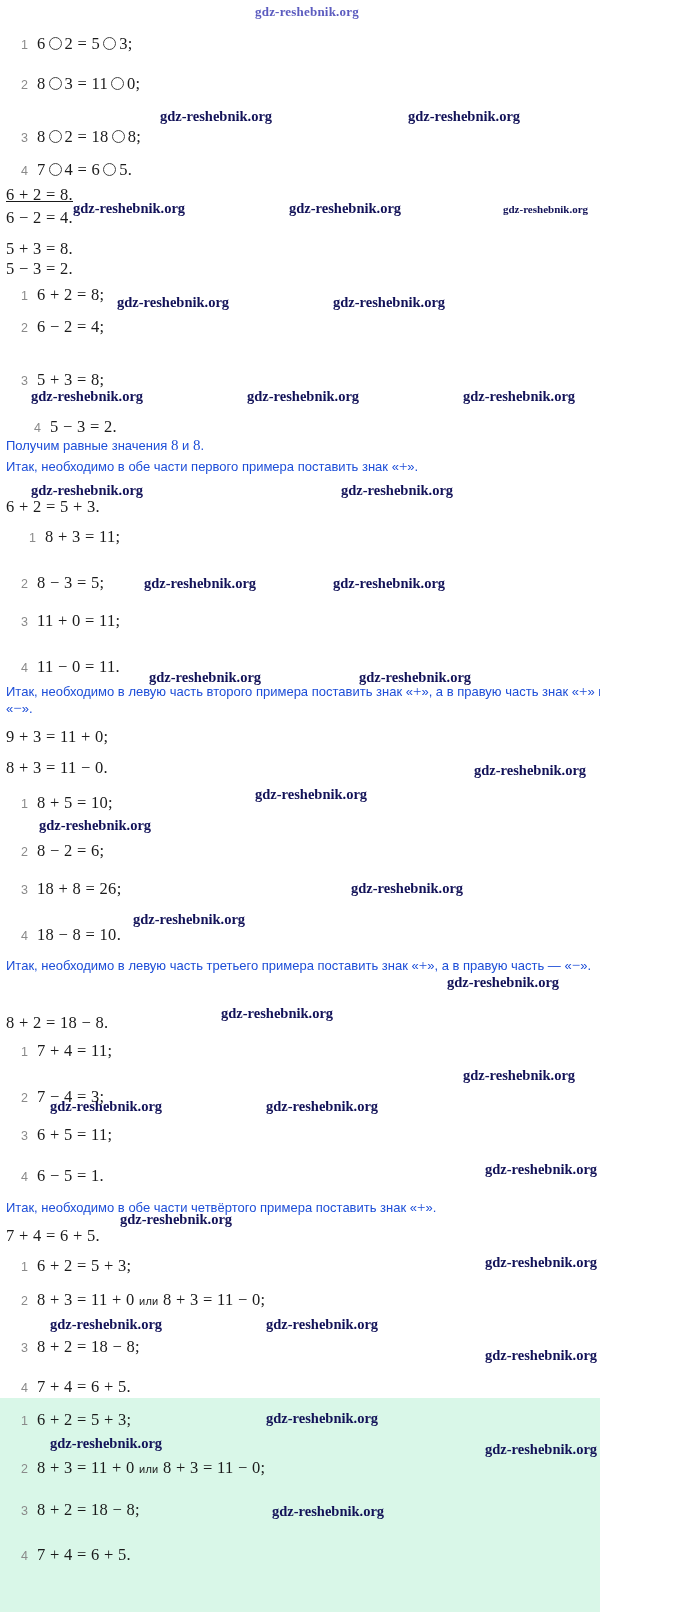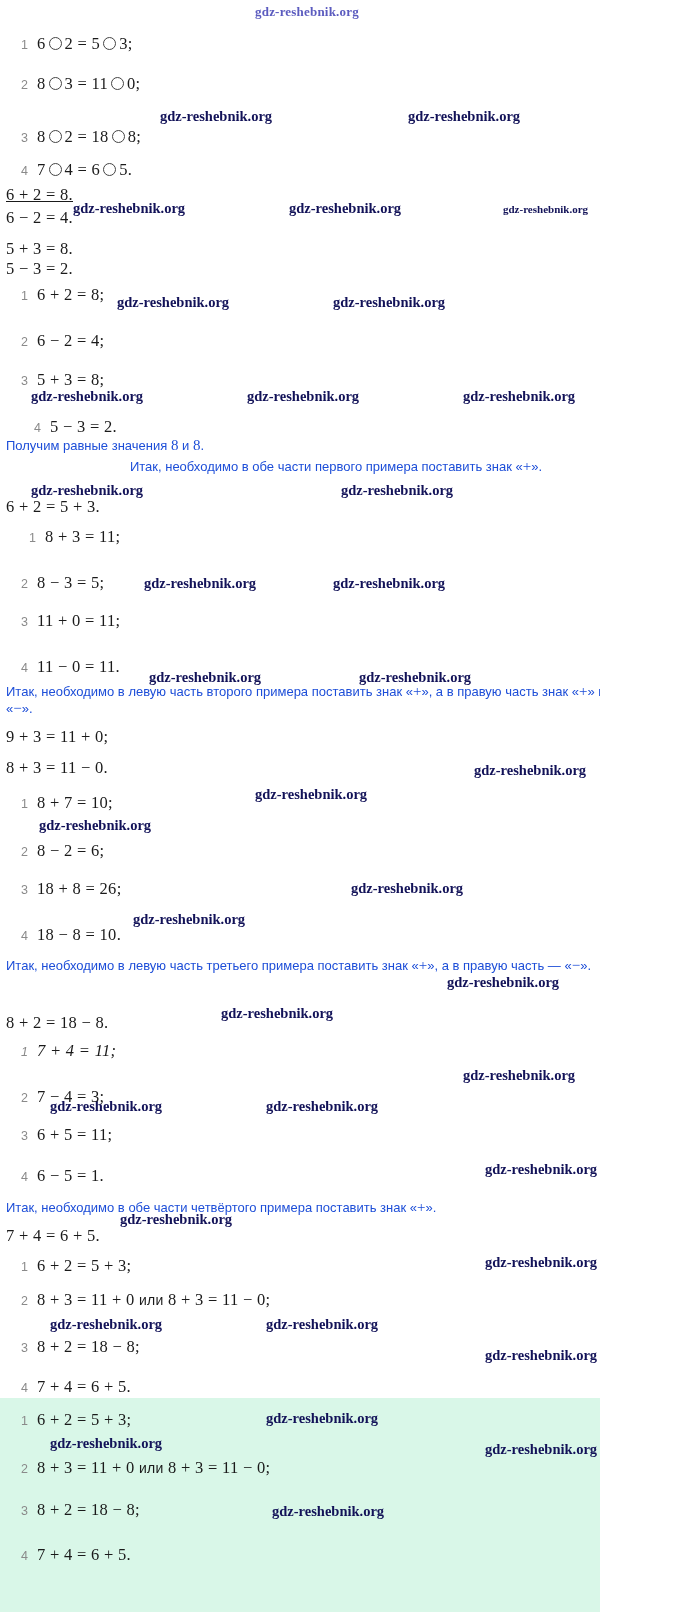--- a/index.html
+++ b/index.html
@@ -59,21 +59,21 @@
     vertical-align: baseline;
   }
   .expr {
     display: inline-block;
     margin-left: 9px;
     font-size: 16.5px;
     font-family: "Liberation Serif", serif;
     letter-spacing: .3px;
   }
   .expr .word {
-    font-size: 14px;
+    font-size: 11px;
     font-family: "Liberation Sans", sans-serif;
   }
   .circ {
     display: inline-block;
     width: 11px;
     height: 11px;
     border: 1.2px solid #444;
     border-radius: 50%;
     margin: 0 3px;
     vertical-align: baseline;
@@ -161,40 +161,40 @@
   <div id="content-layer">
       <div class="item" style="top: 34px; left: 6px;"><span class="num">1</span><span class="expr">6<span class="circ"></span>2 = 5<span class="circ"></span>3;</span></div>
       <div class="item" style="top: 74px; left: 6px;"><span class="num">2</span><span class="expr">8<span class="circ"></span>3 = 11<span class="circ"></span>0;</span></div>
       <div class="item" style="top: 112px; left: 6px; margin-top: 15px;"><span class="num">3</span><span class="expr">8<span class="circ"></span>2 = 18<span class="circ"></span>8;</span></div>
       <div class="item" style="top: 160px; left: 6px;"><span class="num">4</span><span class="expr">7<span class="circ"></span>4 = 6<span class="circ"></span>5.</span></div>
       <div class="eq" style="top: 185px; text-decoration: underline;">6 + 2 = 8.</div>
       <div class="eq" style="top: 208px;">6 − 2 = 4.</div>
       <div class="eq" style="top: 239px;">5 + 3 = 8.</div>
       <div class="eq" style="top: 259px;">5 − 3 = 2.</div>
       <div class="item" style="top: 285px; left: 6px;"><span class="num">1</span><span class="expr">6 + 2 = 8;</span></div>
-      <div class="item" style="top: 331px; left: 6px;"><span class="num">2</span><span class="expr">6 − 2 = 4;</span></div>
+      <div class="item" style="top: 317px; left: 6px;"><span class="num">2</span><span class="expr">6 − 2 = 4;</span></div>
       <div class="item" style="top: 370px; left: 6px;"><span class="num">3</span><span class="expr">5 + 3 = 8;</span></div>
       <div class="item" style="top: 417px; left: 19px;"><span class="num">4</span><span class="expr">5 − 3 = 2.</span></div>
       <div class="prose" style="top: 437px; width: 660px;">Получим равные значения <span class="m">8</span> и <span class="m">8</span>.</div>
-      <div class="prose" style="top: 458px; width: 660px; text-align: center;">Итак, необходимо в обе части первого примера поставить знак «<span class="m">+</span>».</div>
+      <div class="prose" style="top: 458px; width: 660px;">Итак, необходимо в обе части первого примера поставить знак «<span class="m">+</span>».</div>
       <div class="eq" style="top: 497px;">6 + 2 = 5 + 3.</div>
       <div class="item" style="top: 527px; left: 14px;"><span class="num">1</span><span class="expr">8 + 3 = 11;</span></div>
       <div class="item" style="top: 573px; left: 6px;"><span class="num">2</span><span class="expr">8 − 3 = 5;</span></div>
       <div class="item" style="top: 611px; left: 6px;"><span class="num">3</span><span class="expr">11 + 0 = 11;</span></div>
       <div class="item" style="top: 657px; left: 6px;"><span class="num">4</span><span class="expr">11 − 0 = 11.</span></div>
       <div class="prose" style="top: 683px; width: 662px;">Итак, необходимо в левую часть второго примера поставить знак «<span class="m">+</span>», а в правую часть знак «<span class="m">+</span>» или знак «<span class="m">−</span>».</div>
       <div class="eq" style="top: 727px;">9 + 3 = 11 + 0;</div>
       <div class="eq" style="top: 758px;">8 + 3 = 11 − 0.</div>
-      <div class="item" style="top: 793px; left: 6px;"><span class="num">1</span><span class="expr">8 + 7 = 10;</span></div>
+      <div class="item" style="top: 793px; left: 6px;"><span class="num">1</span><span class="expr">8 + 5 = 10;</span></div>
       <div class="item" style="top: 841px; left: 6px;"><span class="num">2</span><span class="expr">8 − 2 = 6;</span></div>
       <div class="item" style="top: 879px; left: 6px;"><span class="num">3</span><span class="expr">18 + 8 = 26;</span></div>
       <div class="item" style="top: 925px; left: 6px;"><span class="num">4</span><span class="expr">18 − 8 = 10.</span></div>
       <div class="prose" style="top: 957px; width: 662px;">Итак, необходимо в левую часть третьего примера поставить знак «<span class="m">+</span>», а в правую часть — «<span class="m">−</span>».</div>
       <div class="eq" style="top: 1013px;">8 + 2 = 18 − 8.</div>
-      <div class="item" style="top: 1041px; left: 6px; font-style: italic;"><span class="num">1</span><span class="expr">7 + 4 = 11;</span></div>
+      <div class="item" style="top: 1041px; left: 6px;"><span class="num">1</span><span class="expr">7 + 4 = 11;</span></div>
       <div class="item" style="top: 1087px; left: 6px;"><span class="num">2</span><span class="expr">7 − 4 = 3;</span></div>
       <div class="item" style="top: 1125px; left: 6px;"><span class="num">3</span><span class="expr">6 + 5 = 11;</span></div>
       <div class="item" style="top: 1166px; left: 6px;"><span class="num">4</span><span class="expr">6 − 5 = 1.</span></div>
       <div class="prose" style="top: 1199px; width: 662px;">Итак, необходимо в обе части четвёртого примера поставить знак «<span class="m">+</span>».</div>
       <div class="eq" style="top: 1226px;">7 + 4 = 6 + 5.</div>
       <div class="item" style="top: 1256px; left: 6px;"><span class="num">1</span><span class="expr">6 + 2 = 5 + 3;</span></div>
       <div class="item" style="top: 1290px; left: 6px;"><span class="num">2</span><span class="expr">8 + 3 = 11 + 0 <span class="word">или</span> 8 + 3 = 11 − 0;</span></div>
       <div class="item" style="top: 1337px; left: 6px;"><span class="num">3</span><span class="expr">8 + 2 = 18 − 8;</span></div>
       <div class="item" style="top: 1377px; left: 6px;"><span class="num">4</span><span class="expr">7 + 4 = 6 + 5.</span></div>
       <div class="item" style="top: 1410px; left: 6px;"><span class="num">1</span><span class="expr">6 + 2 = 5 + 3;</span></div>

